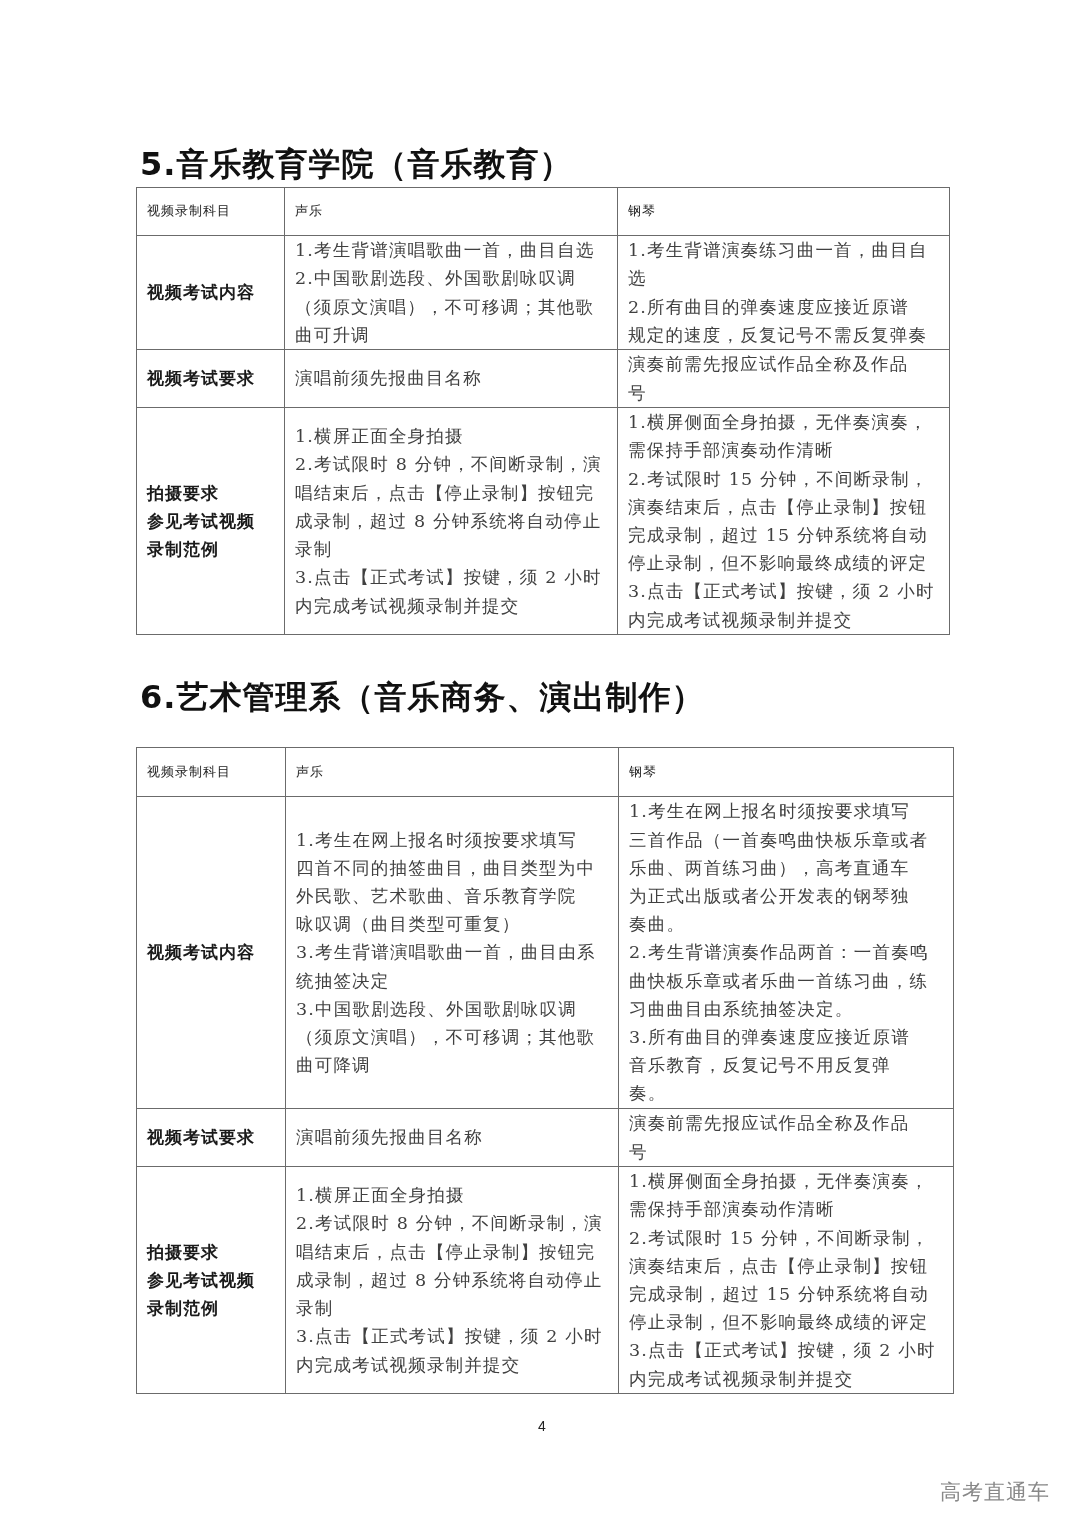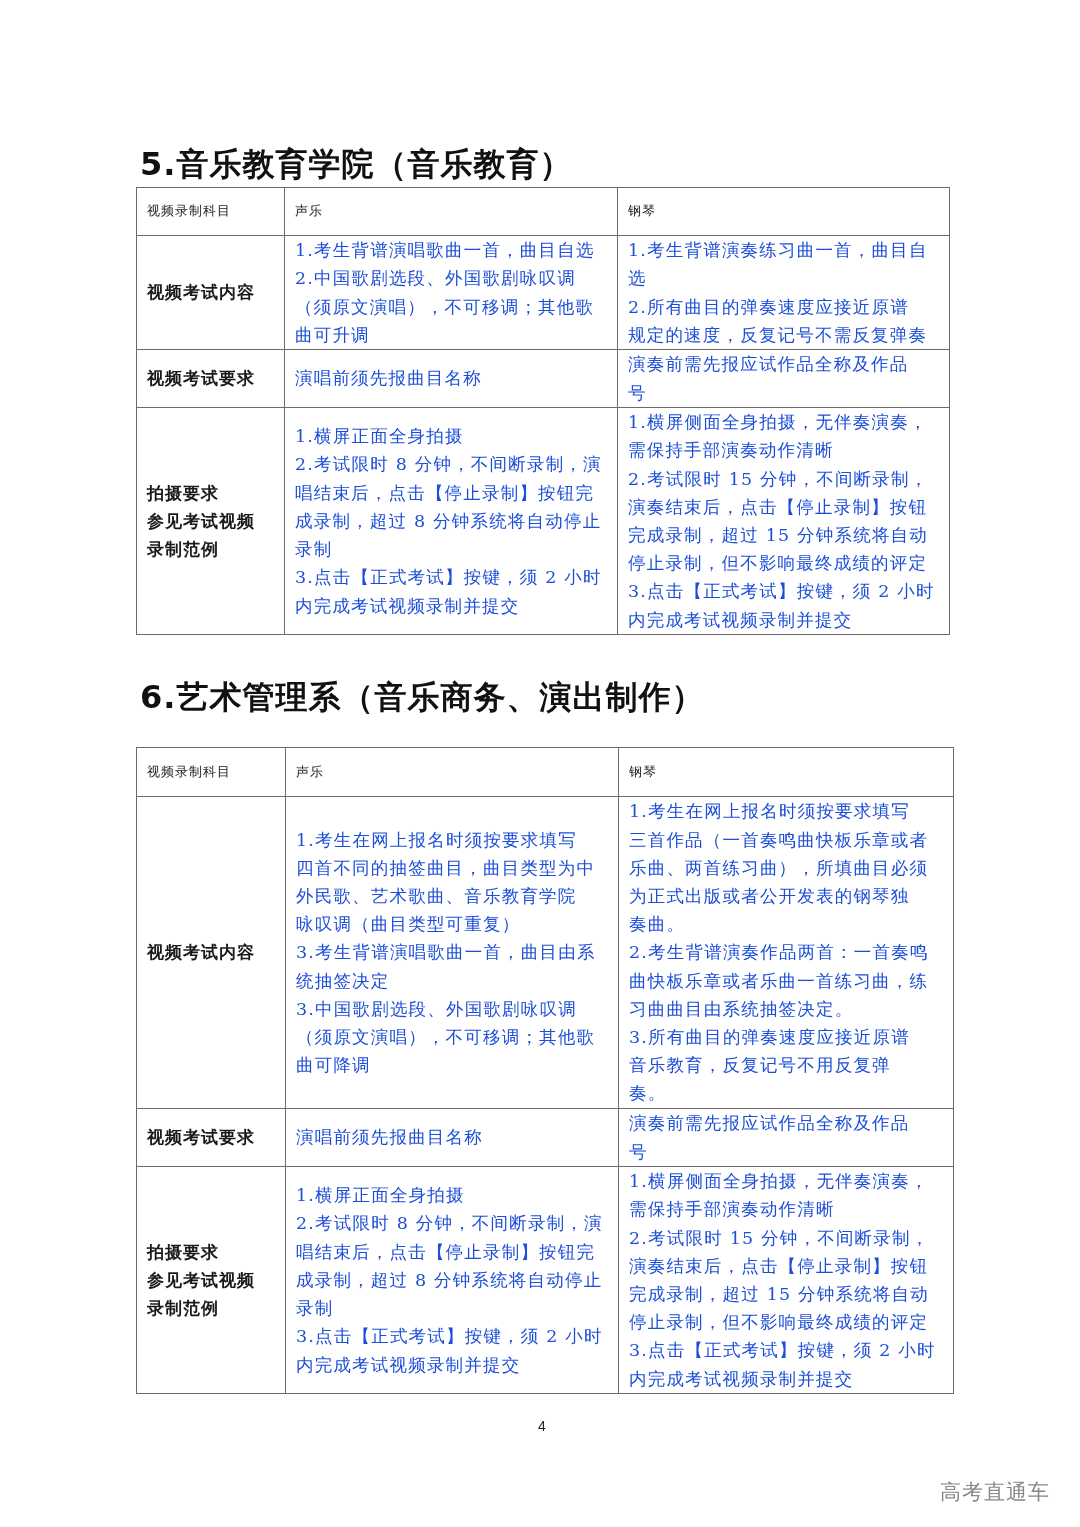--- a/index.html
+++ b/index.html
@@ -2,21 +2,21 @@
 <html><head>
 <meta charset="utf-8">
 <style>
   html, body { margin:0; padding:0; background:#ffffff; }
   body { width:1080px; height:1527px; position:relative; overflow:hidden;
          font-family:"DejaVu Serif","Liberation Serif",serif; color:#222; }
   .section-title { position:absolute; left:140px; font-size:32px; font-weight:bold;
          color:#111; letter-spacing:1px; font-family:"DejaVu Sans","Liberation Sans",sans-serif; }
   table.exam { position:absolute; border-collapse:collapse; table-layout:fixed; }
   table.exam td { border:1.5px solid #6b6b6b; vertical-align:middle; padding:0 10px;
-         font-size:17.5px; line-height:28.2px; color:#1d4ed8; }
+         font-size:17.5px; line-height:28.2px; color:#404040; }
   table.exam td.rowhead { font-weight:bold; color:#1a1a1a; padding:0 10px;
          font-family:"DejaVu Sans","Liberation Sans",sans-serif; font-size:17px; letter-spacing:1px; }
   table.exam tr.hdr td { font-family:"DejaVu Sans","Liberation Sans",sans-serif; font-size:13px; color:#222; letter-spacing:1px; }
   table.exam td.content { letter-spacing:1.2px; }
   .line { display:block; }
   .page-num { position:absolute; left:538px; top:1418px; font-size:14px; color:#222;
          font-family:"Liberation Sans",sans-serif; }
   .watermark { position:absolute; left:940px; top:1478px; font-size:21px; color:#888;
          font-family:"DejaVu Sans","Liberation Sans",sans-serif; letter-spacing:1px; }
 </style>
@@ -118,21 +118,21 @@
           <span class="line">咏叹调（曲目类型可重复）</span>
           <span class="line">3.考生背谱演唱歌曲一首，曲目由系</span>
           <span class="line">统抽签决定</span>
           <span class="line">3.中国歌剧选段、外国歌剧咏叹调</span>
           <span class="line">（须原文演唱），不可移调；其他歌</span>
           <span class="line">曲可降调</span>
         </td>
     <td class="content">
           <span class="line">1.考生在网上报名时须按要求填写</span>
           <span class="line">三首作品（一首奏鸣曲快板乐章或者</span>
-          <span class="line">乐曲、两首练习曲），所填曲目必须</span>
+          <span class="line">乐曲、两首练习曲），高考直通车</span>
           <span class="line">为正式出版或者公开发表的钢琴独</span>
           <span class="line">奏曲。</span>
           <span class="line">2.考生背谱演奏作品两首：一首奏鸣</span>
           <span class="line">曲快板乐章或者乐曲一首练习曲，练</span>
           <span class="line">习曲曲目由系统抽签决定。</span>
           <span class="line">3.所有曲目的弹奏速度应接近原谱</span>
           <span class="line">音乐教育，反复记号不用反复弹</span>
           <span class="line">奏。</span>
         </td>
   </tr>

